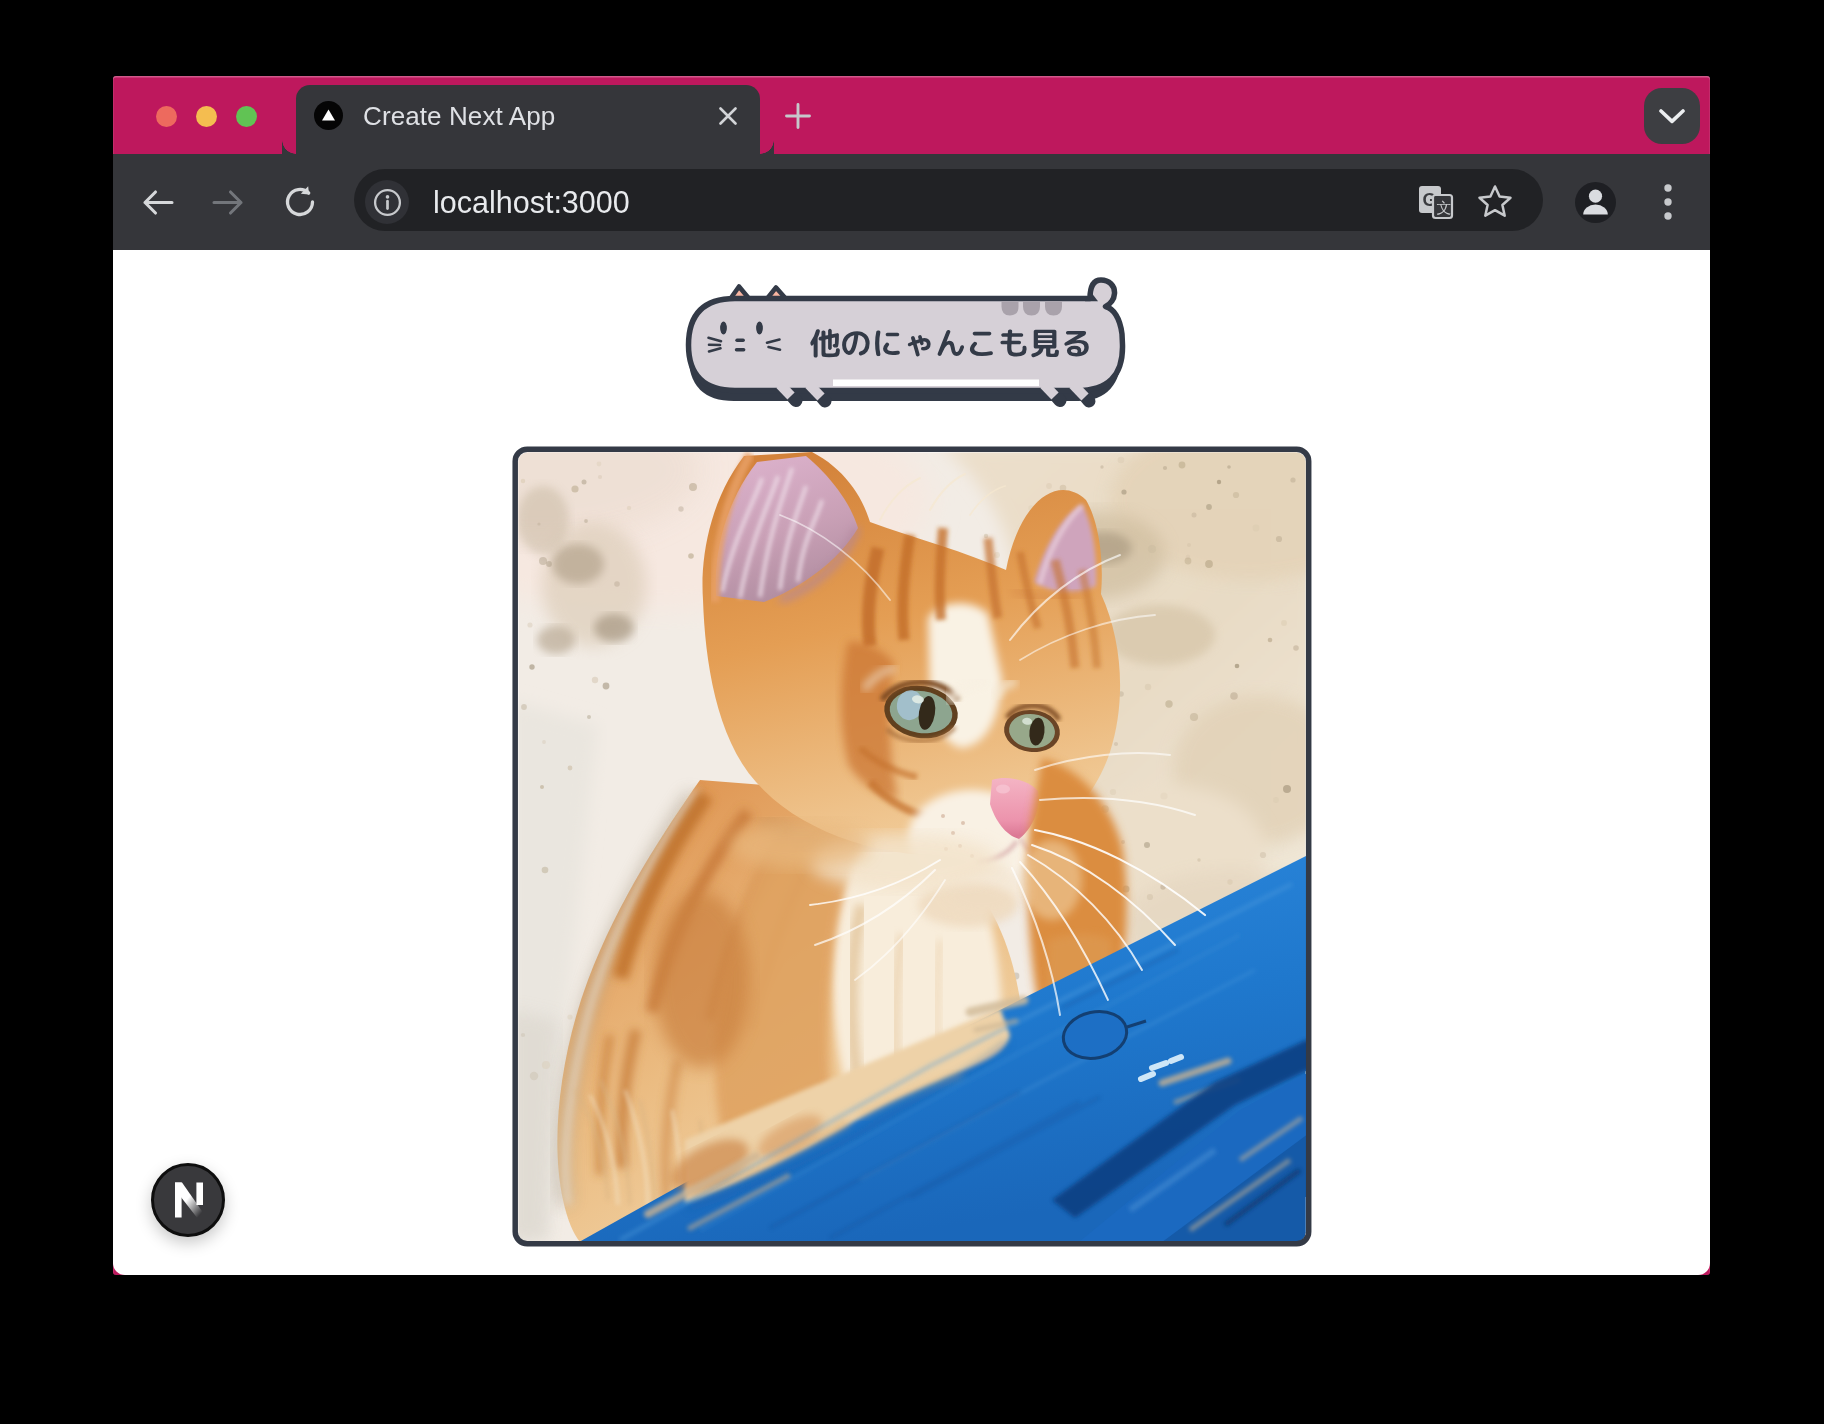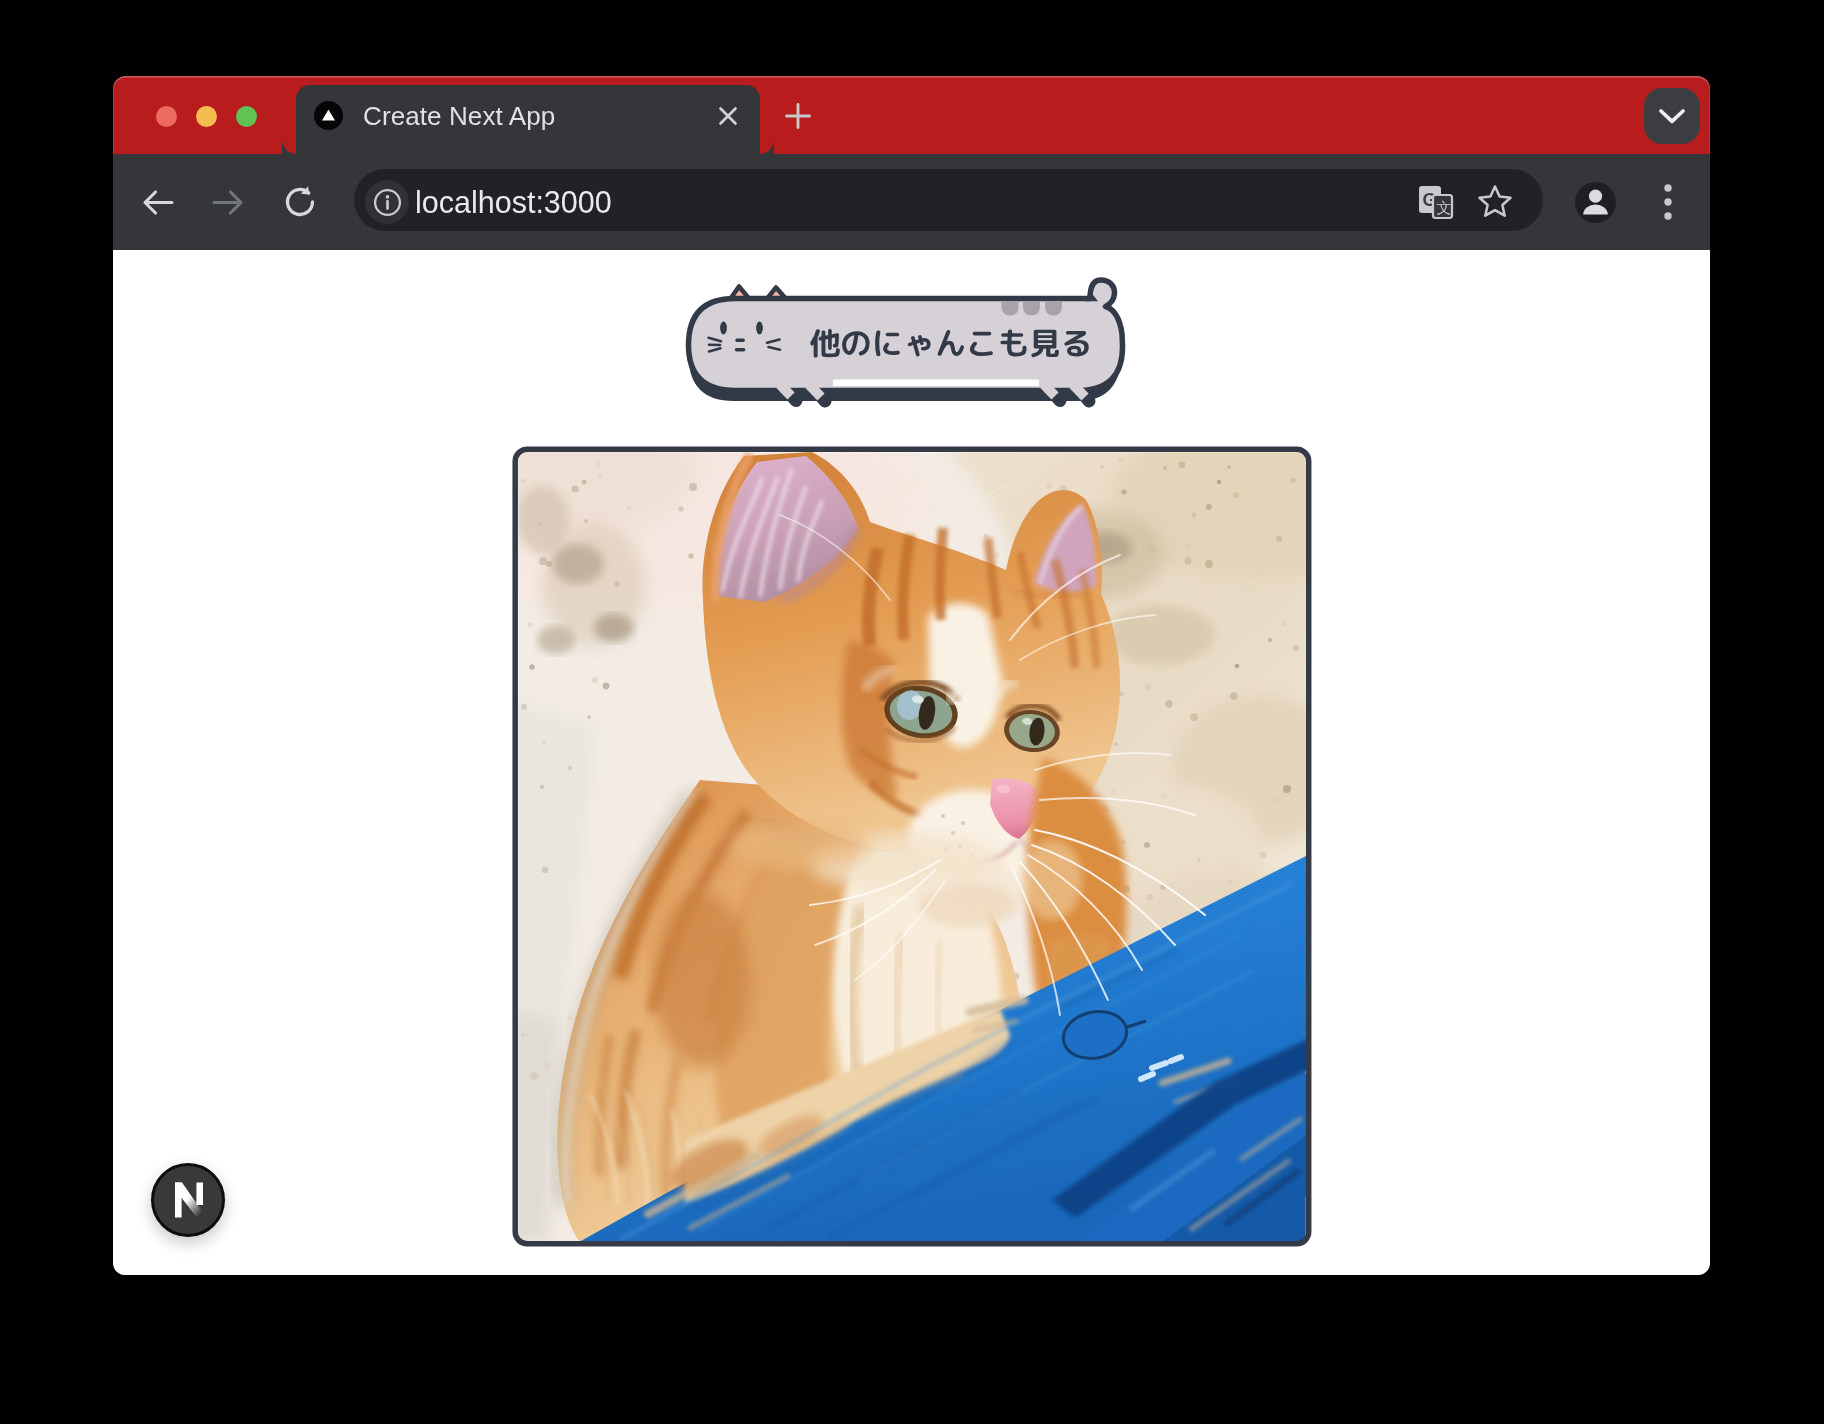--- a/index.html
+++ b/index.html
@@ -1,30 +1,30 @@
 <!DOCTYPE html>
 <html><head>
 <meta charset="utf-8">
 <style>
   html,body{margin:0;padding:0;background:#000;}
   body{width:1824px;height:1424px;position:relative;overflow:hidden;font-family:"Liberation Sans",sans-serif;}
-  .win{position:absolute;left:113px;top:76px;width:1597px;height:1199px;border-radius:13px;background:#b91c1c;box-shadow:inset 0 1.5px 0 rgba(255,255,255,.28), inset 1px 0 0 rgba(255,255,255,.09), inset -1px 0 0 rgba(255,255,255,.09);}
+  .win{position:absolute;left:113px;top:76px;width:1597px;height:1199px;border-radius:3px;background:#be185d;box-shadow:inset 0 1.5px 0 rgba(255,255,255,.28), inset 1px 0 0 rgba(255,255,255,.09), inset -1px 0 0 rgba(255,255,255,.09);}
   .win > *{position:absolute;}
   .dot{width:21px;height:21px;border-radius:50%;top:30px;}
   .tab{left:183px;top:9px;width:464px;height:69px;background:#35363a;border-radius:14px 14px 0 0;}
   .tab:before,.tab:after{content:"";position:absolute;bottom:0;width:14px;height:14px;background:radial-gradient(circle at 100% 0, rgba(0,0,0,0) 13.5px, #35363a 14px);}
   .tab:before{left:-14px;}
   .tab:after{right:-14px;transform:scaleX(-1);}
   .favicon{left:200.5px;top:24.8px;width:29px;height:29px;border-radius:50%;background:#050505;}
   .tabtitle{left:250px;top:26px;color:#dfe1e5;font-size:26px;line-height:29px;letter-spacing:0.1px;}
   .chevbtn{left:1531px;top:12px;width:56px;height:56px;border-radius:18px;background:#3d3e42;}
   .toolbar{left:0;top:78px;width:100%;height:96px;background:#35363a;}
   .pill{left:241px;top:93px;width:1189px;height:62px;border-radius:31px;background:#212225;}
   .infocirc{left:252px;top:104px;width:44px;height:44px;border-radius:50%;background:#303136;}
-  .url{left:302px;top:108px;color:#e8eaed;font-size:30.5px;line-height:37px;letter-spacing:0px;}
+  .url{left:320px;top:108px;color:#e8eaed;font-size:30.5px;line-height:37px;letter-spacing:0px;}
   .page{left:0;top:174px;width:100%;height:1025px;background:#ffffff;border-radius:0 0 12px 12px;}
   .nbadge{left:38px;top:913px;width:74px;height:74px;border-radius:50%;background:#39393c;border:3px solid #0e0e0e;box-sizing:border-box;box-shadow:0 6px 16px rgba(0,0,0,.22);}
   .page > *{position:absolute;}
   svg{display:block}
 </style>
 </head>
 <body>
 <div class="win">
   <div class="dot" style="left:42.5px;background:#ed6a5e;"></div>
   <div class="dot" style="left:82.5px;background:#f4bd50;"></div>

